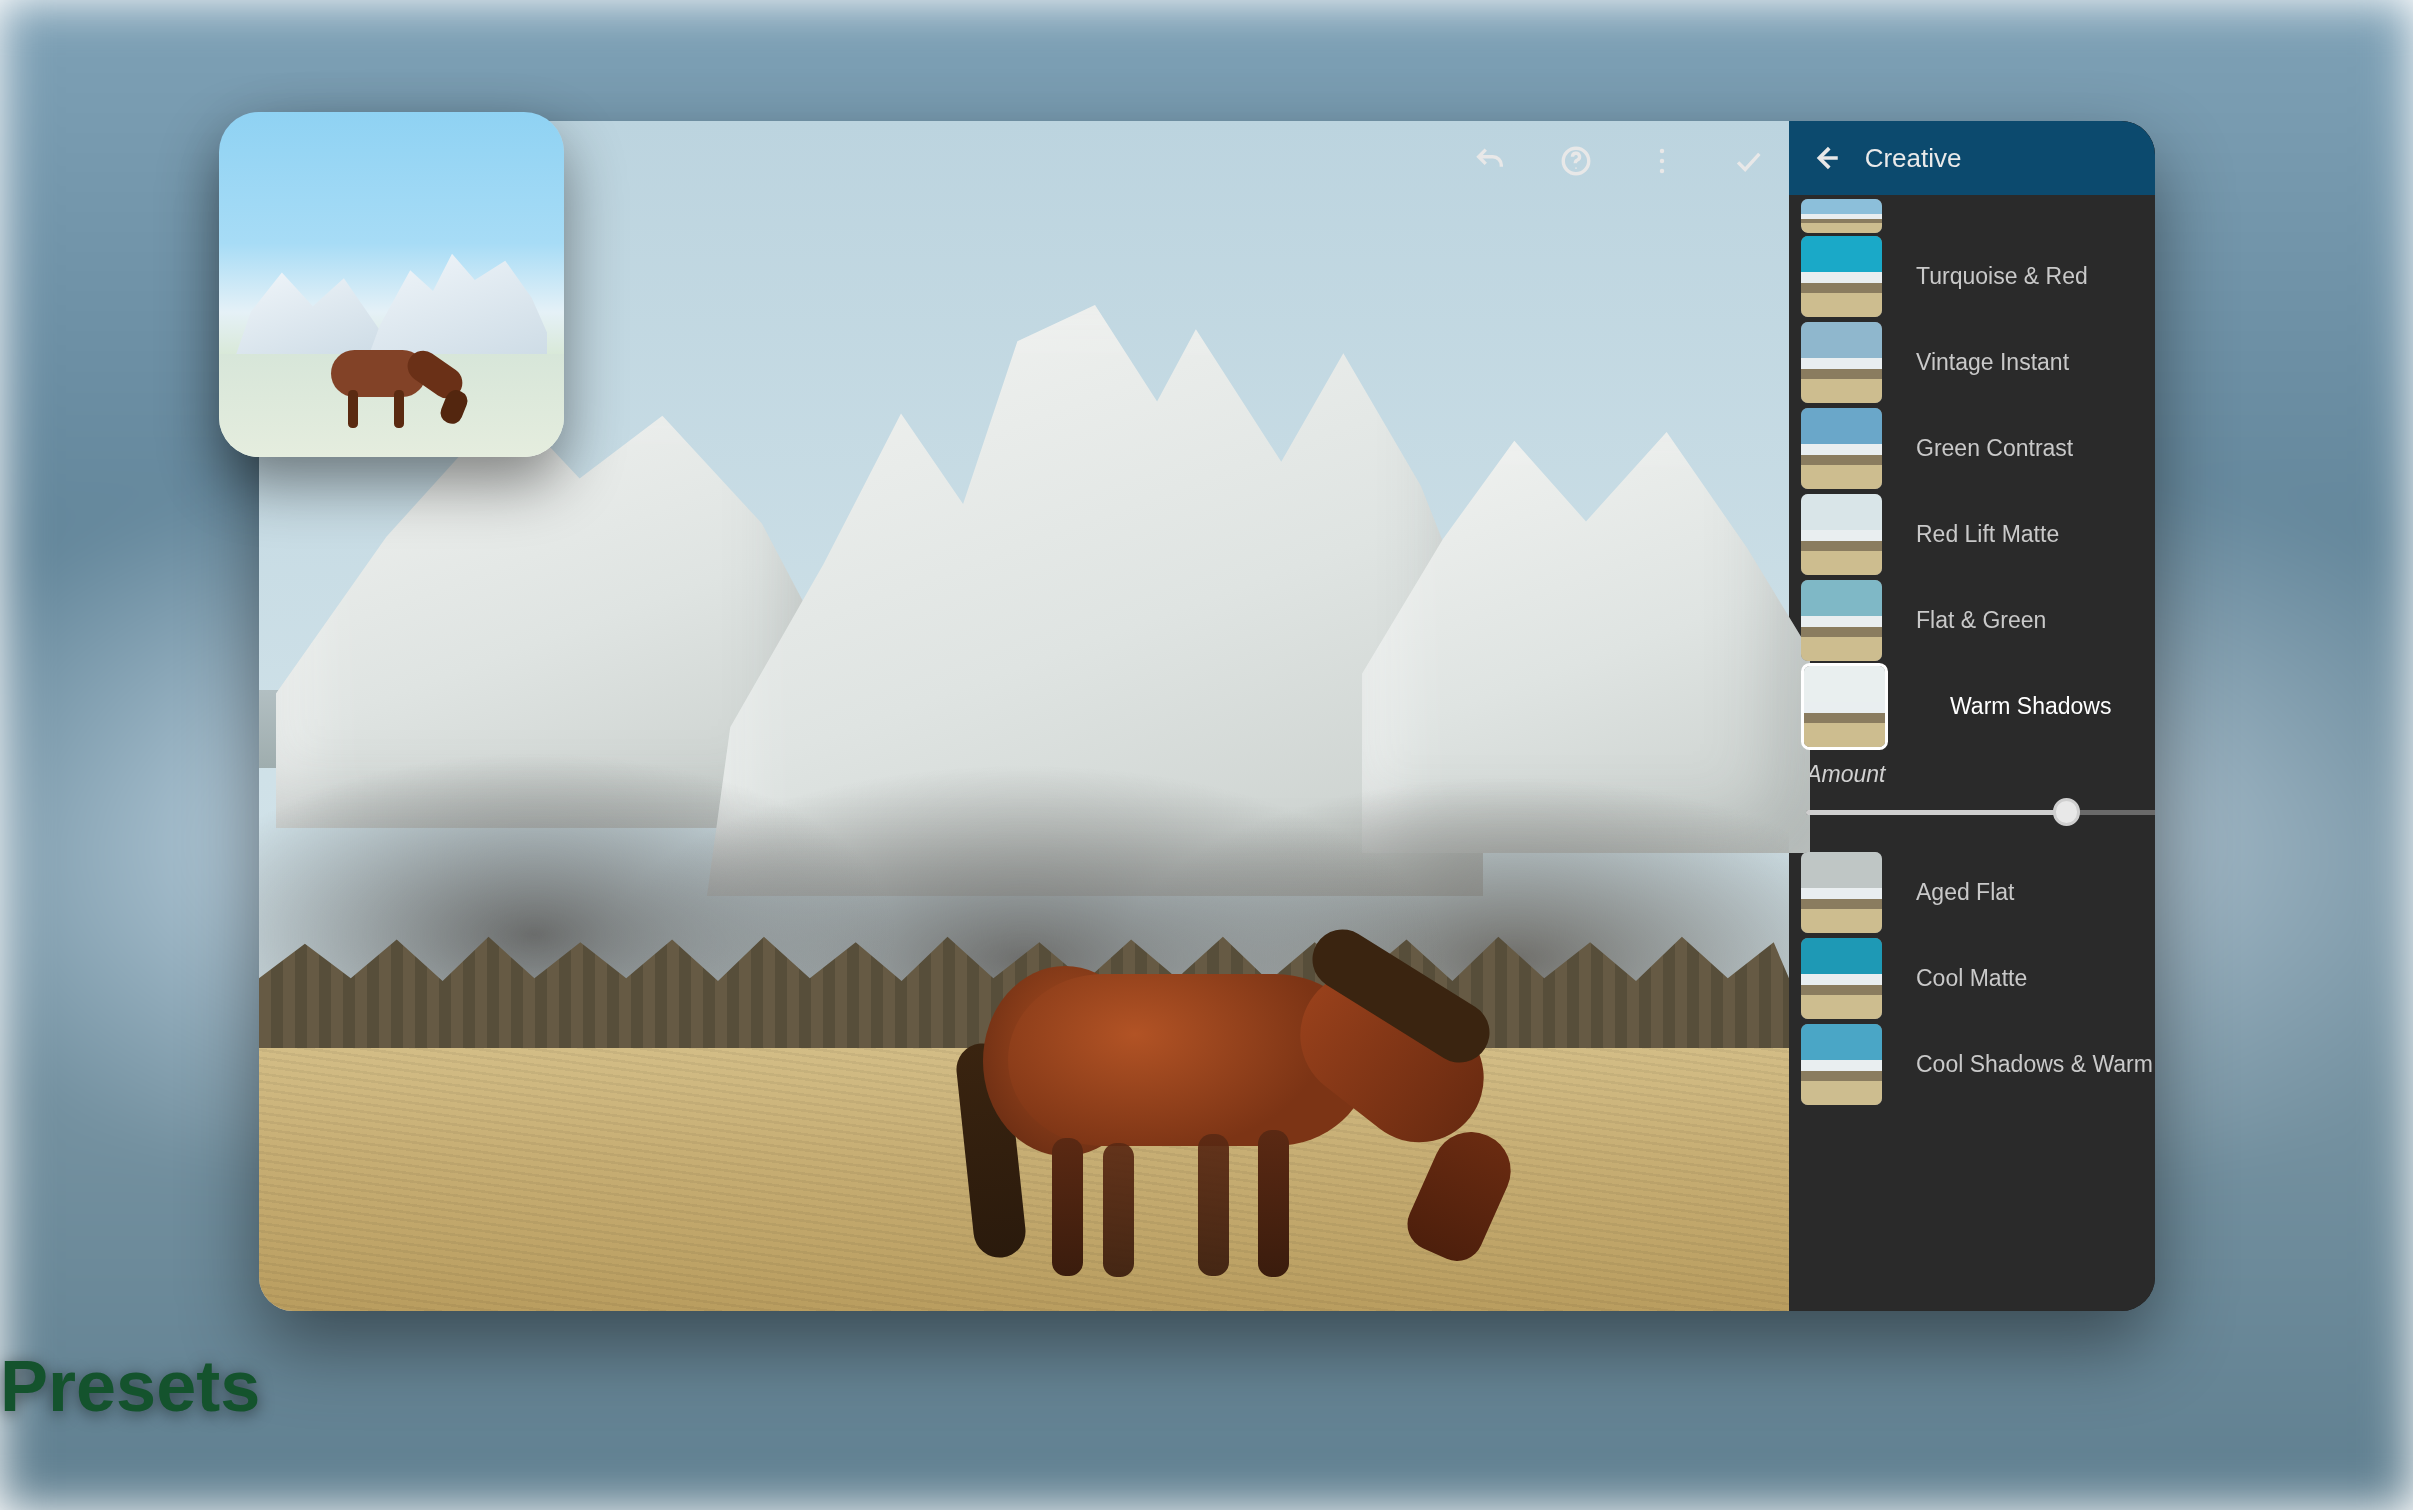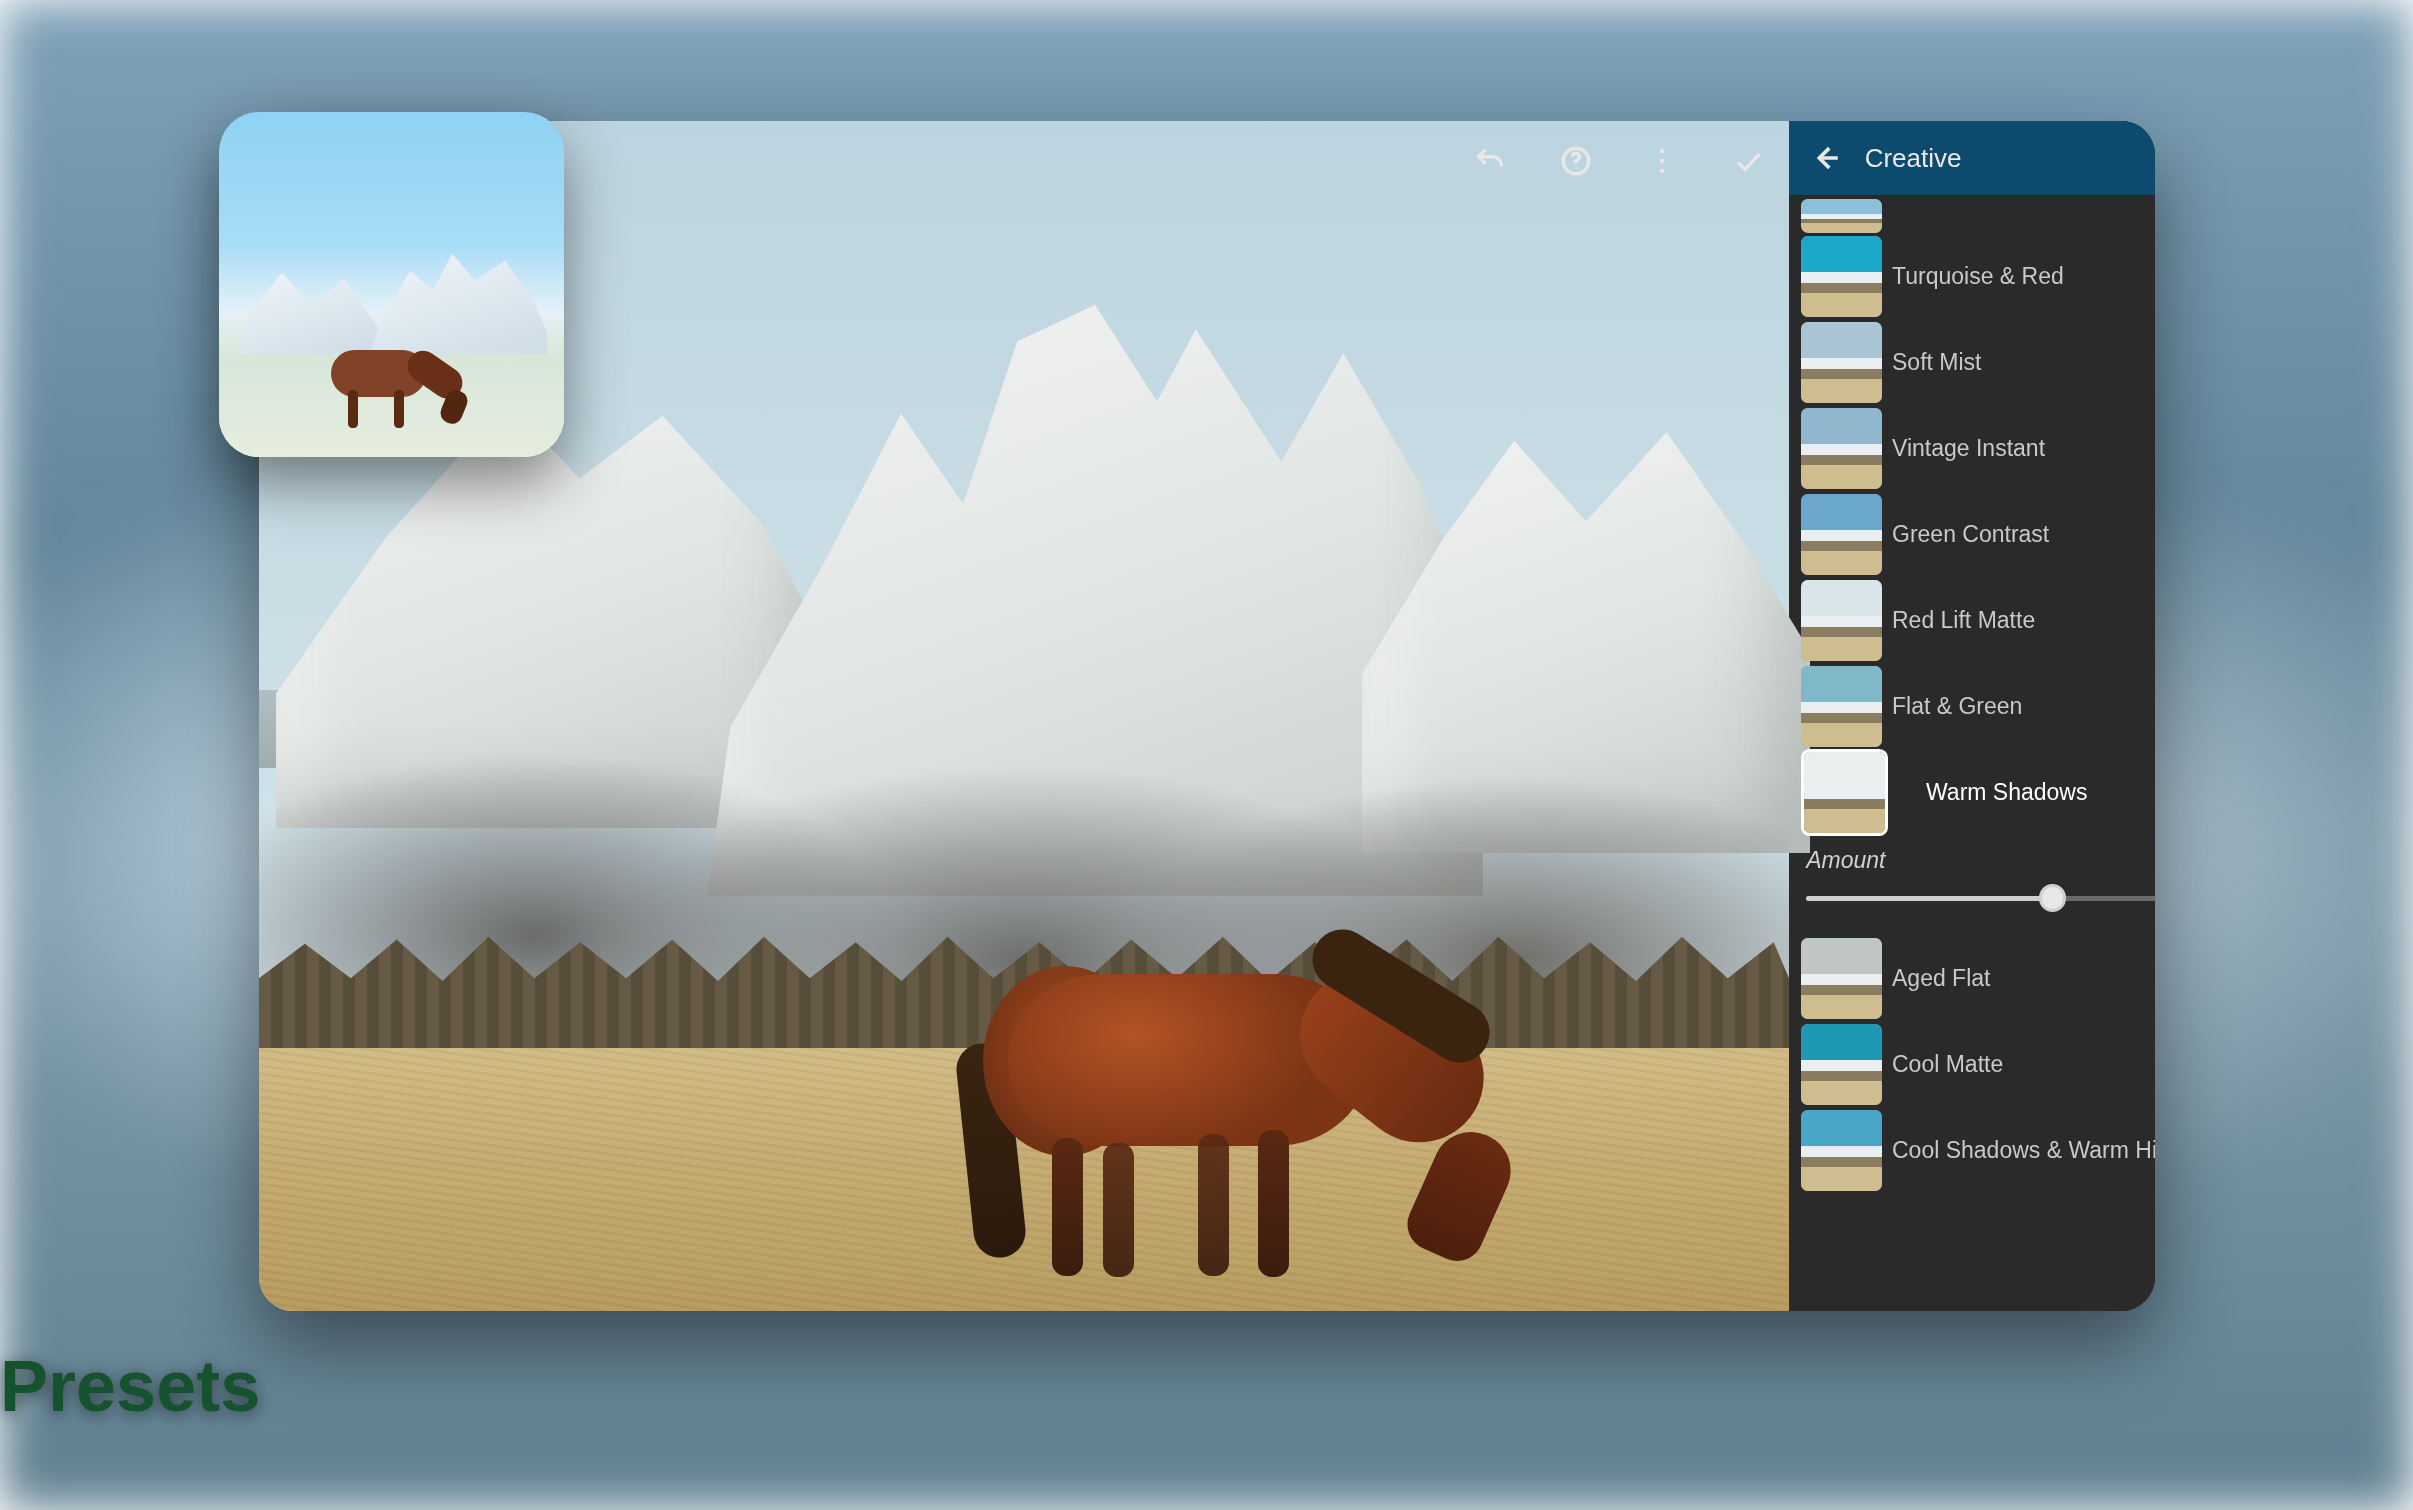--- a/index.html
+++ b/index.html
@@ -99,21 +99,21 @@
   }
   .panel-head{
     height:74px; display:flex; align-items:center; gap:20.7px; padding:0 17px;
     background:#0c4a6e;
   }
   .back{width:38px;height:38px;display:flex;align-items:center;justify-content:center;cursor:pointer;}
   .back svg{width:34px;height:34px;stroke:#e8e8e8;fill:none;stroke-width:2.6;}
   .panel-title{font-size:26px;color:#eaeaea;}
   .preset-list{flex:1;overflow:hidden;padding:0 12px 8.6px 12px;}
   .preset{
-    display:flex;align-items:center;gap:10px;height:86px;cursor:pointer;border-radius:6.9px;
+    display:flex;align-items:center;gap:34px;height:86px;cursor:pointer;border-radius:6.9px;
   }
   .preset .thumb{width:81px;height:81px;border-radius:6.9px;flex:0 0 81px;
                  background:#888;position:relative;overflow:hidden;}
   .preset .thumb::before{content:"";position:absolute;inset:0;
       background:linear-gradient(var(--sky,#6fb7d6) 0 44%, #e9eef0 44% 58%, #8a7c5f 58% 70%, #cdbd8f 70% 100%);}
   .preset .pname{color:#c9c9c9;font-size:23px;white-space:nowrap;}
   .preset.selected .thumb{border:3.4px solid #fff;border-radius:8.6px;}
   .preset.selected .pname{color:#fff;font-weight:500;margin-left:28px;}
   
   .preset.partial{height:38px;overflow:hidden;align-items:flex-end;}
@@ -221,24 +221,20 @@
       </div>
       <div class="preset-list" id="preset-list">
           <div class="preset partial">
             <div class="thumb" style="--sky: #8cbfda;"></div>
           </div>
           <div class="preset">
             <div class="thumb" style="--sky: #1aa9c8;"></div>
             <div class="pname">Turquoise &amp; Red</div>
           </div>
           <div class="preset">
-            <div class="thumb" style="--sky: #a9c4d2;"></div>
-            <div class="pname">Soft Mist</div>
-          </div>
-          <div class="preset">
             <div class="thumb" style="--sky: #8fb7cd;"></div>
             <div class="pname">Vintage Instant</div>
           </div>
           <div class="preset">
             <div class="thumb" style="--sky: #6aa7c9;"></div>
             <div class="pname">Green Contrast</div>
           </div>
           <div class="preset">
             <div class="thumb" style="--sky: #d9e5e8;"></div>
             <div class="pname">Red Lift Matte</div>

